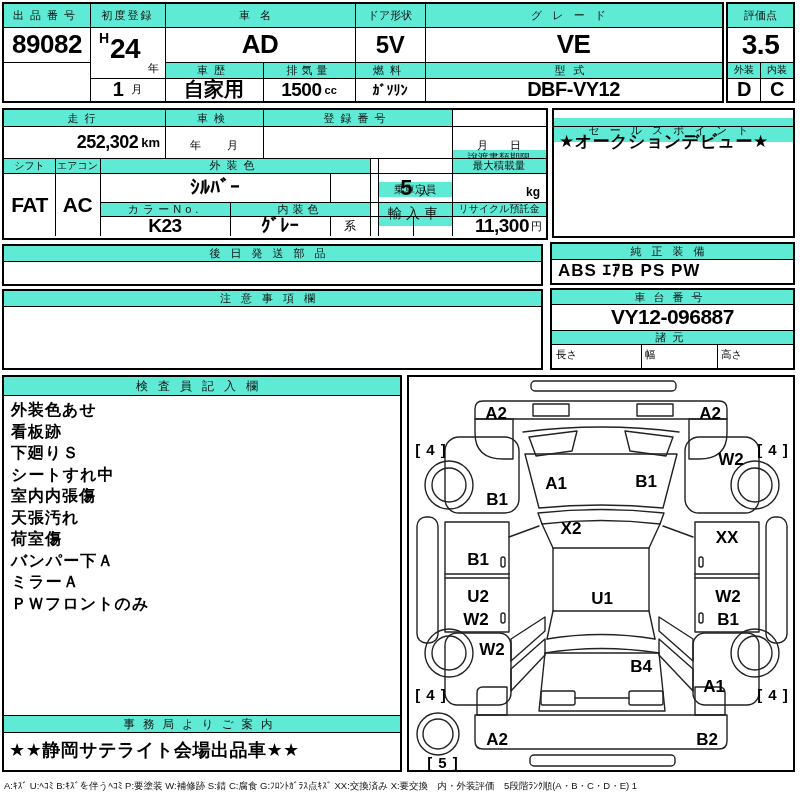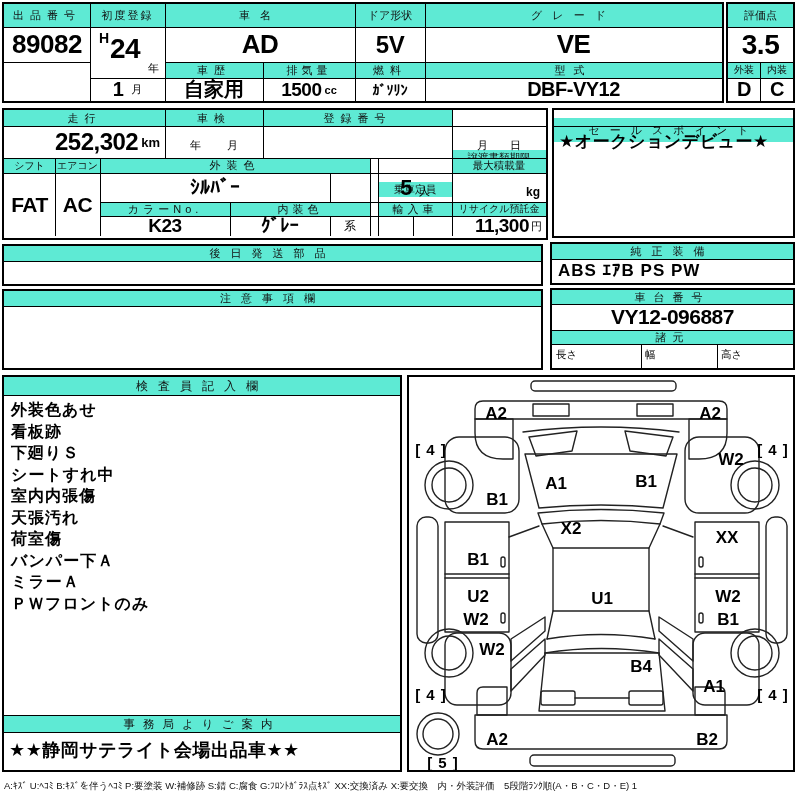--- a/index.html
+++ b/index.html
@@ -86,21 +86,21 @@
     <div class="vl" style="left:32px;top:58px;height:39px;"></div>
   </div>
 
   <div class="box" style="left:2px;top:108px;width:546px;height:132px;">
     <div class="hdr ls6" style="left:0;top:0;width:161px;height:16px;">走行</div>
     <div class="hdr ls6" style="left:161px;top:0;width:98px;height:16px;">車検</div>
     <div class="hdr ls6" style="left:259px;top:0;width:189px;height:16px;">登録番号</div>
     <div class="hdr" style="left:448px;top:0;width:94px;height:16px;font-size:10.5px;margin-top:40px;">譲渡書類期限</div>
 
     <div class="cell val" style="left:0;top:16px;width:161px;height:32px;justify-content:flex-end;padding-right:5px;gap:3px;">
-      <span class="num" style="font-size:24px;">252,302</span>
+      <span class="num" style="font-size:18px;">252,302</span>
       <span style="font-size:13px;font-weight:bold;">km</span>
     </div>
     <div class="cell val" style="left:161px;top:16px;width:98px;height:32px;gap:26px;font-weight:normal;font-size:11px;align-items:flex-end;padding-bottom:5px;">
       <span>年</span>
       <span>月</span>
     </div>
     <div class="cell" style="left:259px;top:16px;width:189px;height:32px;"></div>
     <div class="cell val" style="left:448px;top:16px;width:94px;height:32px;gap:22px;font-weight:normal;font-size:11px;align-items:flex-end;padding-bottom:5px;">
       <span>月</span>
       <span>日</span>
@@ -116,21 +116,21 @@
     <div class="cell val" style="left:96px;top:63px;width:230px;height:29px;font-size:20px;font-weight:bold;">ｼﾙﾊﾞｰ</div>
     <div class="cell val num" style="left:51px;top:63px;width:45px;height:63px;font-size:21px;">AC</div>
     <div class="cell val" style="left:374px;top:63px;width:74px;height:29px;gap:7px;">
       <span class="num" style="font-size:22px;">5</span>
       <span style="font-size:11px;font-weight:normal;align-self:flex-end;padding-bottom:3px;">人</span>
     </div>
     <div class="cell val" style="left:448px;top:63px;width:94px;height:29px;justify-content:flex-end;align-items:flex-end;padding:0 6px 3px 0;font-size:12px;">kg</div>
 
     <div class="hdr ls4" style="left:96px;top:92px;width:130px;height:14px;">カラーNo.</div>
     <div class="hdr ls4" style="left:226px;top:92px;width:140px;height:14px;">内装色</div>
-    <div class="hdr ls4" style="left:374px;top:92px;width:74px;height:14px;font-size:11px;">輸入車</div>
+    <div class="hdr ls4" style="left:374px;top:92px;width:74px;height:24px;font-size:14px;">輸入車</div>
     <div class="hdr" style="left:448px;top:92px;width:94px;height:14px;font-size:10px;">リサイクル預託金</div>
 
     <div class="cell val num" style="left:96px;top:106px;width:130px;height:20px;font-size:19px;">K23</div>
     <div class="cell val" style="left:226px;top:106px;width:100px;height:20px;font-size:19px;font-weight:bold;">ｸﾞﾚｰ</div>
     <div class="cell val" style="left:326px;top:106px;width:40px;height:20px;font-size:12px;font-weight:normal;">系</div>
     <div class="cell" style="left:374px;top:106px;width:74px;height:20px;"></div>
     <div class="cell val" style="left:448px;top:106px;width:94px;height:20px;justify-content:flex-end;padding-right:4px;gap:2px;">
       <span class="num" style="font-size:19px;">11,300</span>
       <span style="font-size:11px;font-weight:normal;align-self:flex-end;padding-bottom:2px;">円</span>
     </div>

